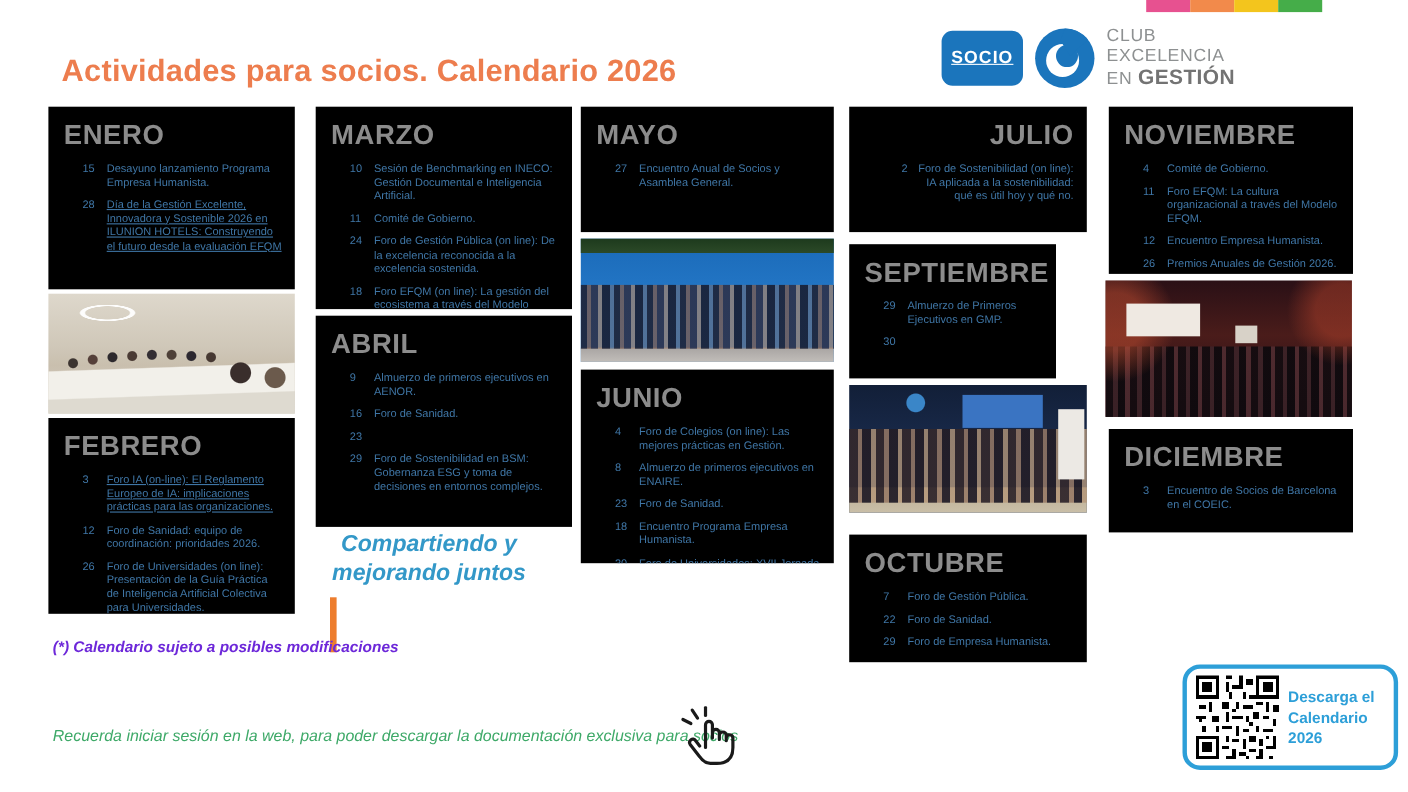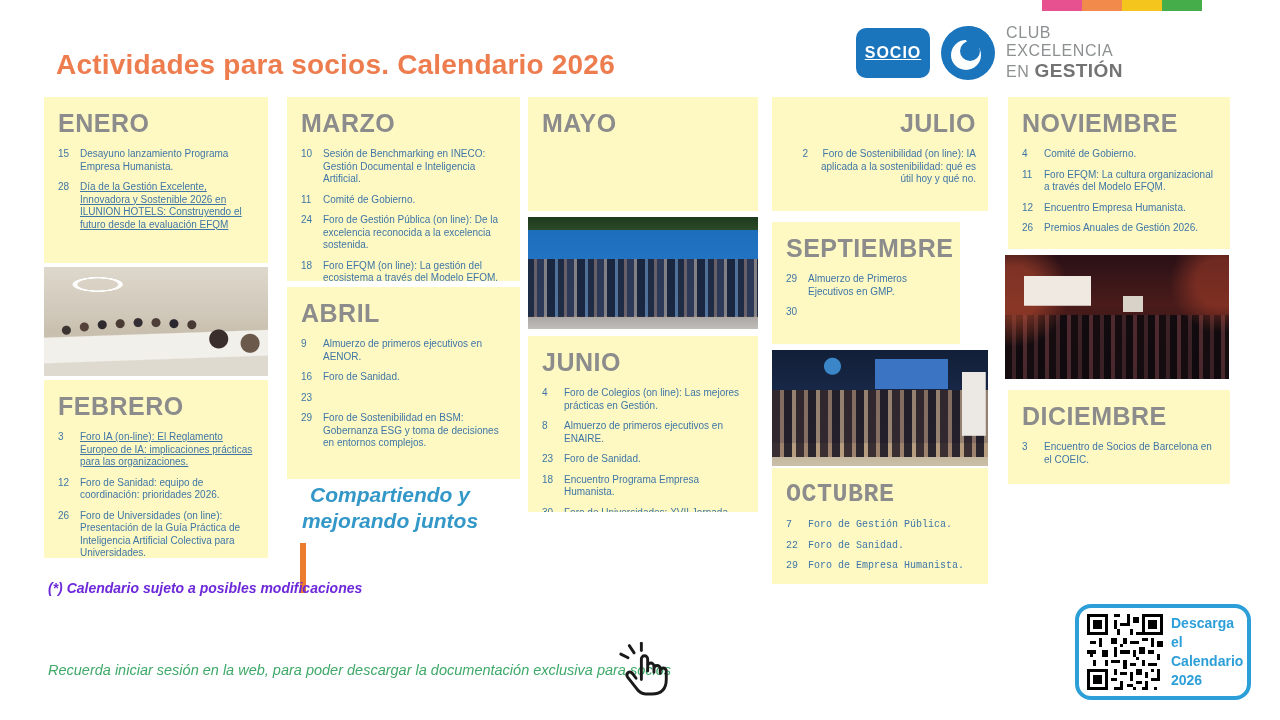--- a/index.html
+++ b/index.html
@@ -24,38 +24,38 @@
     background:#1B75BC;color:#fff;border-radius:10px;
     width:74px;height:50px;display:flex;align-items:center;justify-content:center;
     font-weight:bold;font-size:16px;letter-spacing:1px;text-decoration:underline;
   }
   .swirl{width:56px;height:56px;display:block;}
   .org-name{font-size:16px;color:#8D9091;letter-spacing:.6px;line-height:1.12;}
   .org-name .bold-blue{color:#737373;font-weight:bold;font-size:19px;letter-spacing:.4px;}
 
   
   .month{
-    position:absolute;background:#fef9c3;box-sizing:border-box;
+    position:absolute;background:#000000;box-sizing:border-box;
     padding:10px 12px 8px 14px;overflow:hidden;
   }
   .mh{font-size:25px;font-weight:bold;color:#8C8C8C;margin:2px 0 10px;letter-spacing:.5px;}
-  .ev{display:flex;margin-bottom:8px;color:#3F76A6;font-size:10px;line-height:1.25;}
+  .ev{display:flex;margin-bottom:8px;color:#3F76A6;font-size:10px;line-height:1.25;margin-left:17px;}
   .d{width:22px;flex:0 0 22px;}
   .t{flex:1;}
   .lnk{text-decoration:underline;cursor:pointer;}
 
   #m-enero{left:44px;top:97px;width:224px;height:166px;}
   #m-febrero{left:44px;top:380px;width:224px;height:178px;}
   #m-marzo{left:287px;top:97px;width:233px;height:184px;}
   #m-abril{left:287px;top:287px;width:233px;height:192px;}
   #m-mayo{left:528px;top:97px;width:230px;height:114px;}
   #m-junio{left:528px;top:336px;width:230px;height:176px;}
   #m-julio{left:772px;top:97px;width:216px;height:114px;text-align:right;}
   #m-septiembre{left:772px;top:222px;width:188px;height:122px;}
-  #m-octubre{left:772px;top:468px;width:216px;height:116px;font-family:Liberation Mono, monospace;}
+  #m-octubre{left:772px;top:486px;width:216px;height:116px;}
   #m-noviembre{left:1008px;top:97px;width:222px;height:152px;}
   #m-diciembre{left:1008px;top:390px;width:222px;height:94px;}
 
   
   .photo{position:absolute;}
   #photo-enero{left:44px;top:267px;width:224px;height:109px;
     background:
       radial-gradient(ellipse 34px 10px at 24% 16%, transparent 58%, rgba(255,255,255,.95) 62% 72%, transparent 76%) no-repeat,
       radial-gradient(circle at 10% 58%, #3c3430 0 4px, transparent 5px),
       radial-gradient(circle at 18% 55%, #55403a 0 4px, transparent 5px),
@@ -104,21 +104,21 @@
   }
   .tagline-bar{width:6px;height:50px;background:#ED7D2E;}
 
   
   .footnote{position:absolute;left:48px;top:580px;font-style:italic;font-weight:bold;
     color:#6d28d9;font-size:14px;}
   .reminder{position:absolute;left:48px;top:662px;font-style:italic;color:#3EA968;font-size:14.5px;}
   .hand-icon{position:absolute;left:616px;top:642px;width:58px;height:58px;}
 
   .qr-box{
-    position:absolute;left:1075px;top:604px;width:176px;height:96px;box-sizing:border-box;
+    position:absolute;left:1075px;top:604px;width:196px;height:96px;box-sizing:border-box;
     border:4px solid #2D9FD8;border-radius:16px;background:#fff;
     display:flex;align-items:center;gap:8px;padding:16px 8px;cursor:pointer;
   }
   .qr-svg{width:76px;height:76px;flex:0 0 76px;}
   .qr-label{color:#2D9FD8;font-weight:bold;font-size:14px;line-height:1.35;}
 </style>
 </head>
 <body>
 
 <h1 class="page-title">Actividades para socios. Calendario 2026</h1>
@@ -209,20 +209,24 @@
       <span class="d">23</span>
     </div>
   <div class="ev">
       <span class="d">29</span>
       <span class="t">Foro de Sostenibilidad en BSM: Gobernanza ESG y toma de decisiones en entornos complejos.</span>
     </div>
 </section>
 
 <section class="month" id="m-mayo">
   <h2 class="mh">MAYO</h2>
+  <div class="ev">
+      <span class="d">27</span>
+      <span class="t">Encuentro Anual de Socios y Asamblea General.</span>
+    </div>
 </section>
 
 <div class="photo" id="photo-mayo"></div>
 
 <section class="month" id="m-junio">
   <h2 class="mh">JUNIO</h2>
   <div class="ev">
       <span class="d">4</span>
       <span class="t">Foro de Colegios (on line): Las mejores prácticas en Gestión.</span>
     </div>

